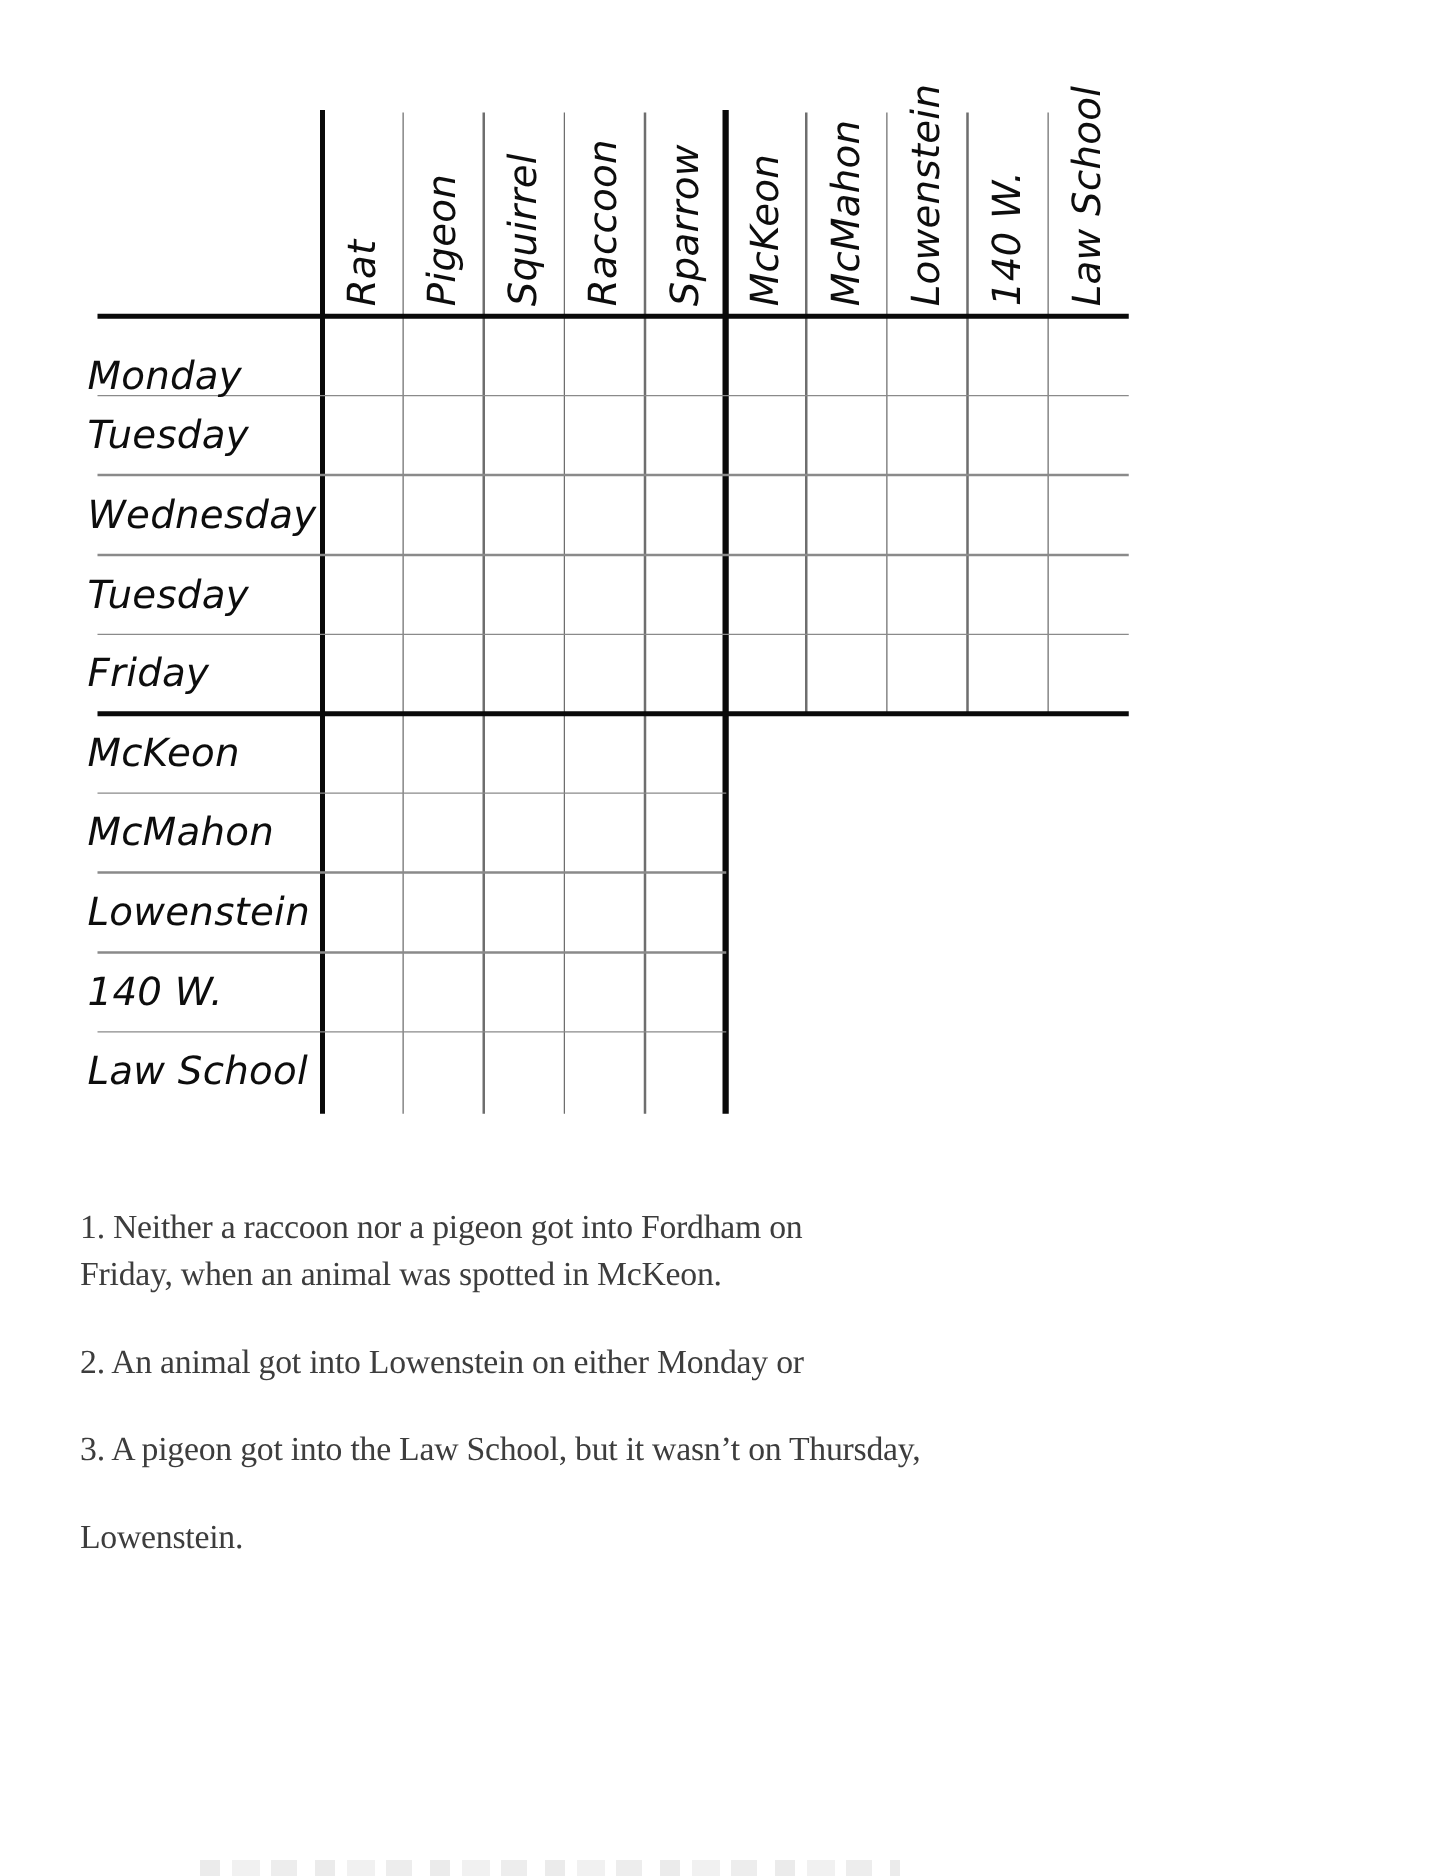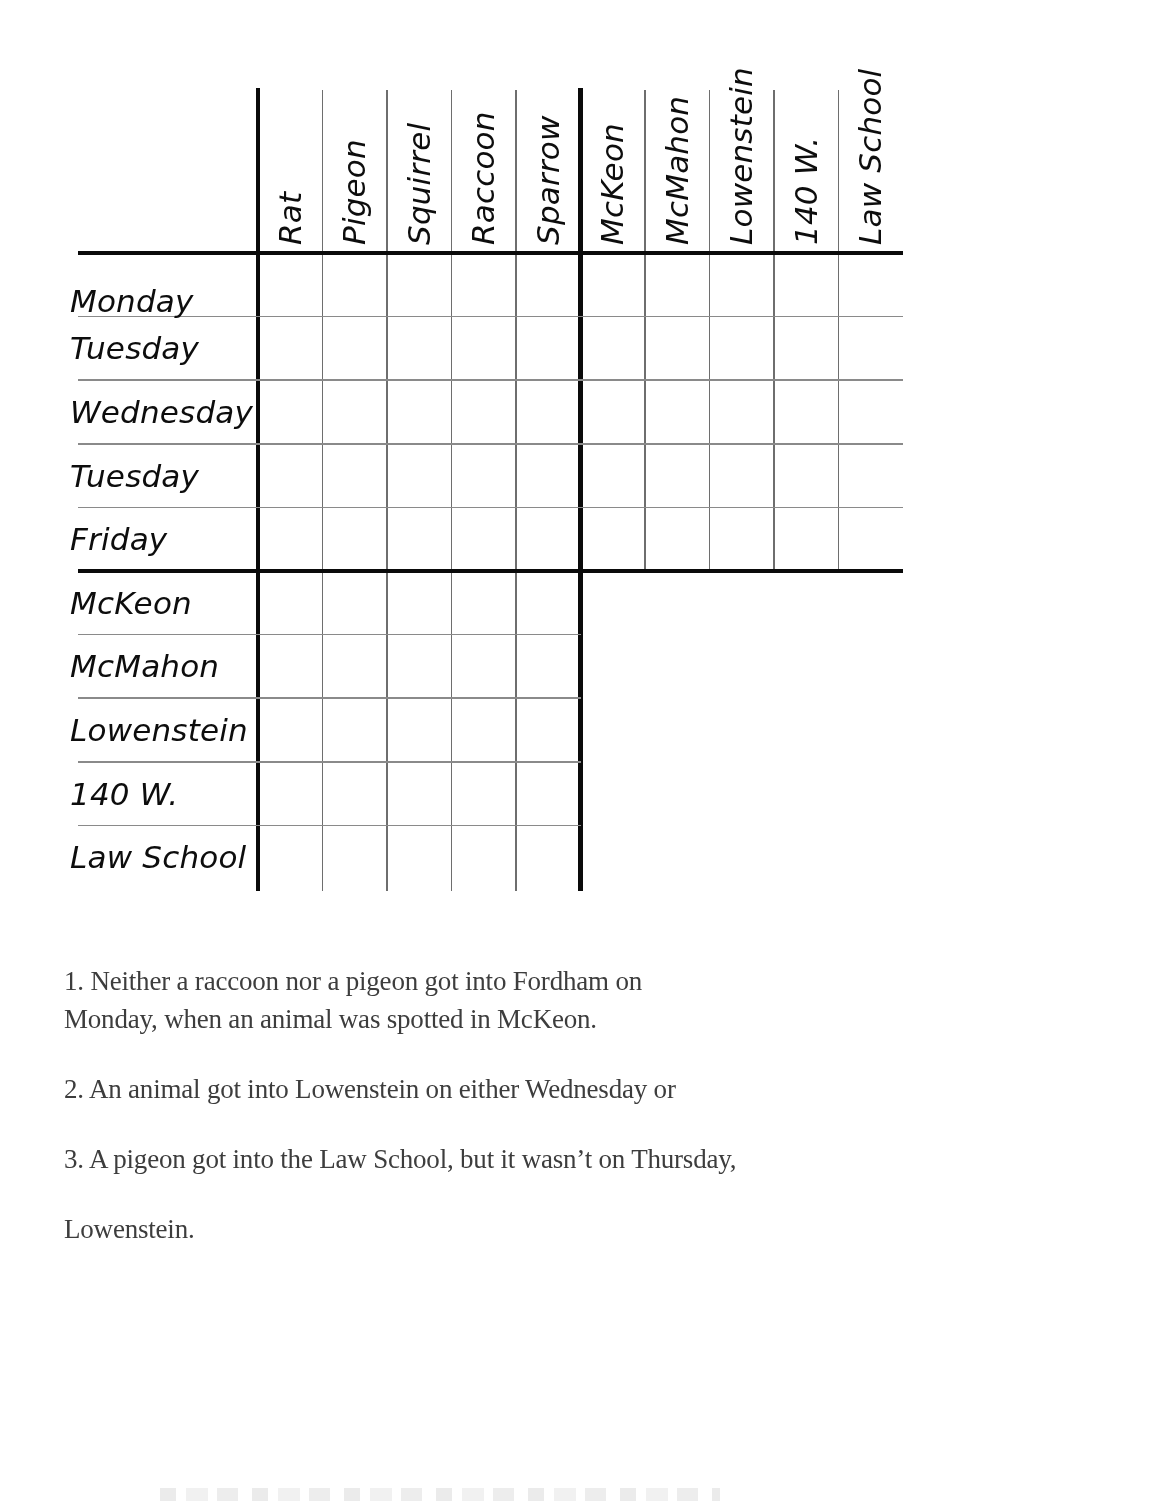--- a/index.html
+++ b/index.html
@@ -147,24 +147,24 @@
       <div class="cell" style="left: 516px; top: 761.8px; width: 64.5px; height: 63.6px;"></div>
       <div class="cell" style="left: 258px; top: 825.4px; width: 64.5px; height: 63.6px;"></div>
       <div class="cell" style="left: 322.5px; top: 825.4px; width: 64.5px; height: 63.6px;"></div>
       <div class="cell" style="left: 387px; top: 825.4px; width: 64.5px; height: 63.6px;"></div>
       <div class="cell" style="left: 451.5px; top: 825.4px; width: 64.5px; height: 63.6px;"></div>
       <div class="cell" style="left: 516px; top: 825.4px; width: 64.5px; height: 63.6px;"></div>
     </div>
   <div id="clues" class="clues">
       <div class="clue">
         <span class="clue-line">1. Neither a raccoon nor a pigeon got into Fordham on</span>
-        <span class="clue-line">Monday, when an animal was spotted in McKeon.</span>
+        <span class="clue-line">Friday, when an animal was spotted in McKeon.</span>
       </div>
       <div class="clue">
-        <span class="clue-line">2. An animal got into Lowenstein on either Wednesday or</span>
+        <span class="clue-line">2. An animal got into Lowenstein on either Monday or</span>
       </div>
       <div class="clue">
         <span class="clue-line">3. A pigeon got into the Law School, but it wasn’t on Thursday,</span>
       </div>
       <div class="clue">
         <span class="clue-line">Lowenstein.</span>
       </div>
     </div>
   <div class="cutoff-strip"></div>
 </div>

